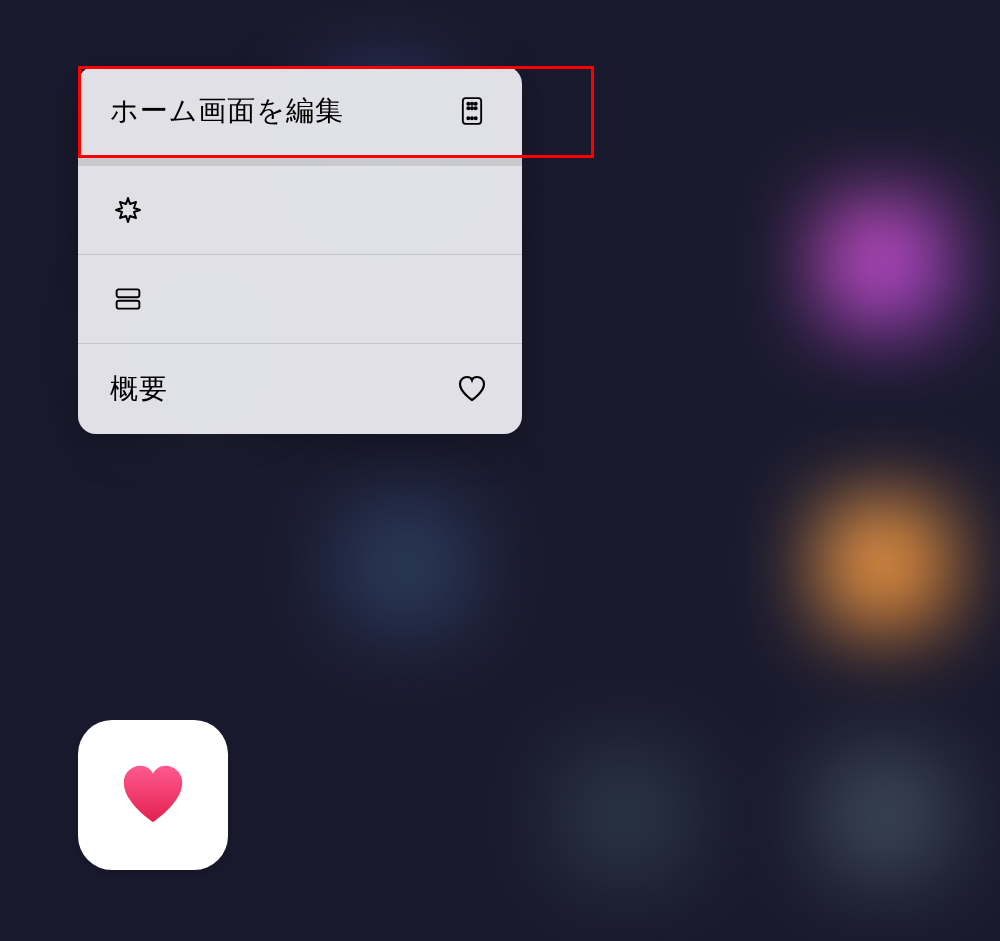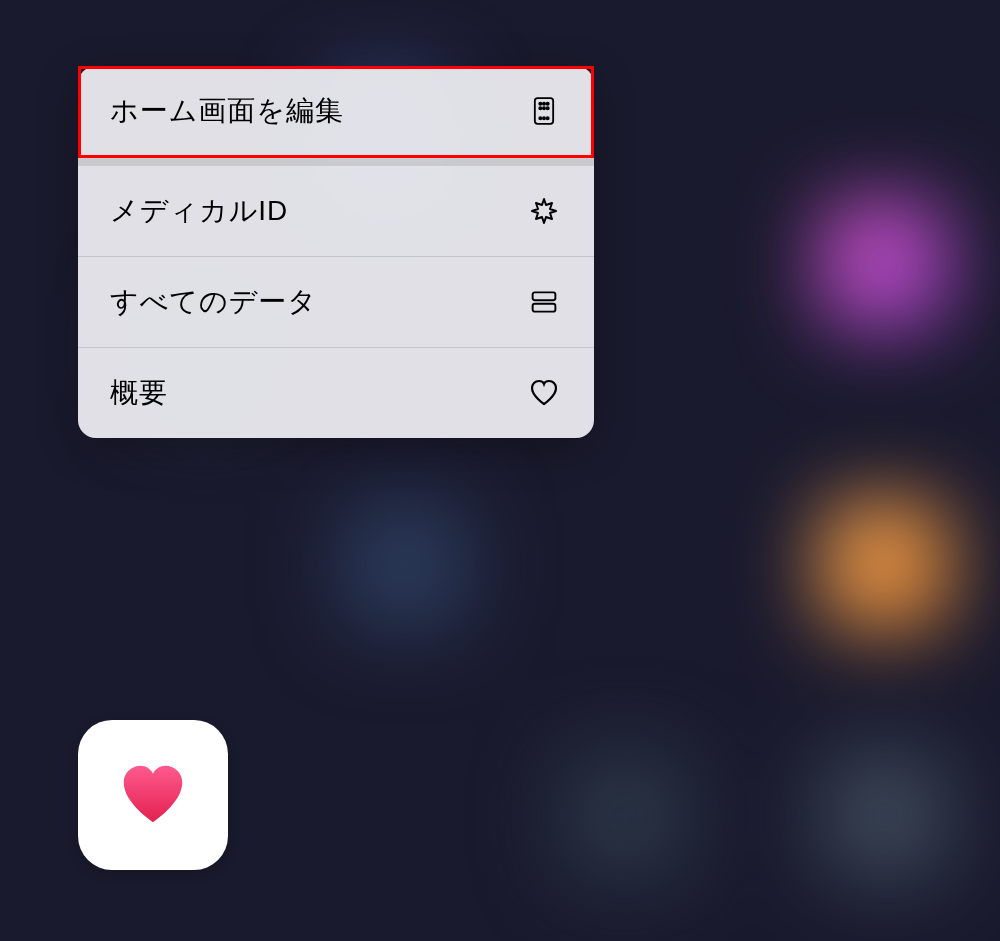--- a/index.html
+++ b/index.html
@@ -30,21 +30,21 @@
     .bg2 { top: 200px; left: 820px; background: linear-gradient(135deg, #d854c9, #8e3cb8); }
     .bg3 { top: 280px; left: 140px; background: #2a3a4a; }
     .bg4 { top: 500px; left: 820px; background: linear-gradient(135deg, #f0a050, #d88030); }
     .bg5 { top: 750px; left: 560px; background: #2a3545; }
     .bg6 { top: 750px; left: 820px; background: #3a4555; }
     .bg7 { top: 500px; left: 340px; background: #2a3a5a; }
     .context-menu {
       position: absolute;
       top: 66px;
       left: 78px;
-      width: 516px;
+      width: 444px;
       background: rgba(235, 235, 240, 0.95);
       backdrop-filter: blur(30px);
       border-radius: 18px;
       overflow: hidden;
       box-shadow: 0 10px 40px rgba(0,0,0,0.3);
     }
     .menu-item {
       display: flex;
       align-items: center;
       justify-content: space-between;
@@ -124,29 +124,27 @@
         <circle cx="8" cy="13" r="1.2" fill="#000"></circle>
         <circle cx="12" cy="13" r="1.2" fill="#000"></circle>
         <circle cx="16" cy="13" r="1.2" fill="#000"></circle>
         <circle cx="8" cy="24" r="1.2" fill="#000"></circle>
         <circle cx="12" cy="24" r="1.2" fill="#000"></circle>
         <circle cx="16" cy="24" r="1.2" fill="#000"></circle>
       </svg>
     </span>
   </div>
   <div class="menu-item">
-    <span class="menu-label">メディカルID</span>
     <span class="menu-icon">
       <svg viewBox="0 0 32 32" width="32" height="32" fill="none" stroke="#000" stroke-width="2" stroke-linejoin="round">
         <path d="M16 4 L18 10 L24 8 L22 14 L28 16 L22 18 L24 24 L18 22 L16 28 L14 22 L8 24 L10 18 L4 16 L10 14 L8 8 L14 10 Z"></path>
       </svg>
     </span>
   </div>
   <div class="menu-item">
-    <span class="menu-label">すべてのデータ</span>
     <span class="menu-icon">
       <svg viewBox="0 0 32 32" width="32" height="28" fill="none" stroke="#000" stroke-width="2.2">
         <rect x="3" y="5" width="26" height="9" rx="2.5"></rect>
         <rect x="3" y="18" width="26" height="9" rx="2.5"></rect>
       </svg>
     </span>
   </div>
   <div class="menu-item">
     <span class="menu-label">概要</span>
     <span class="menu-icon">

